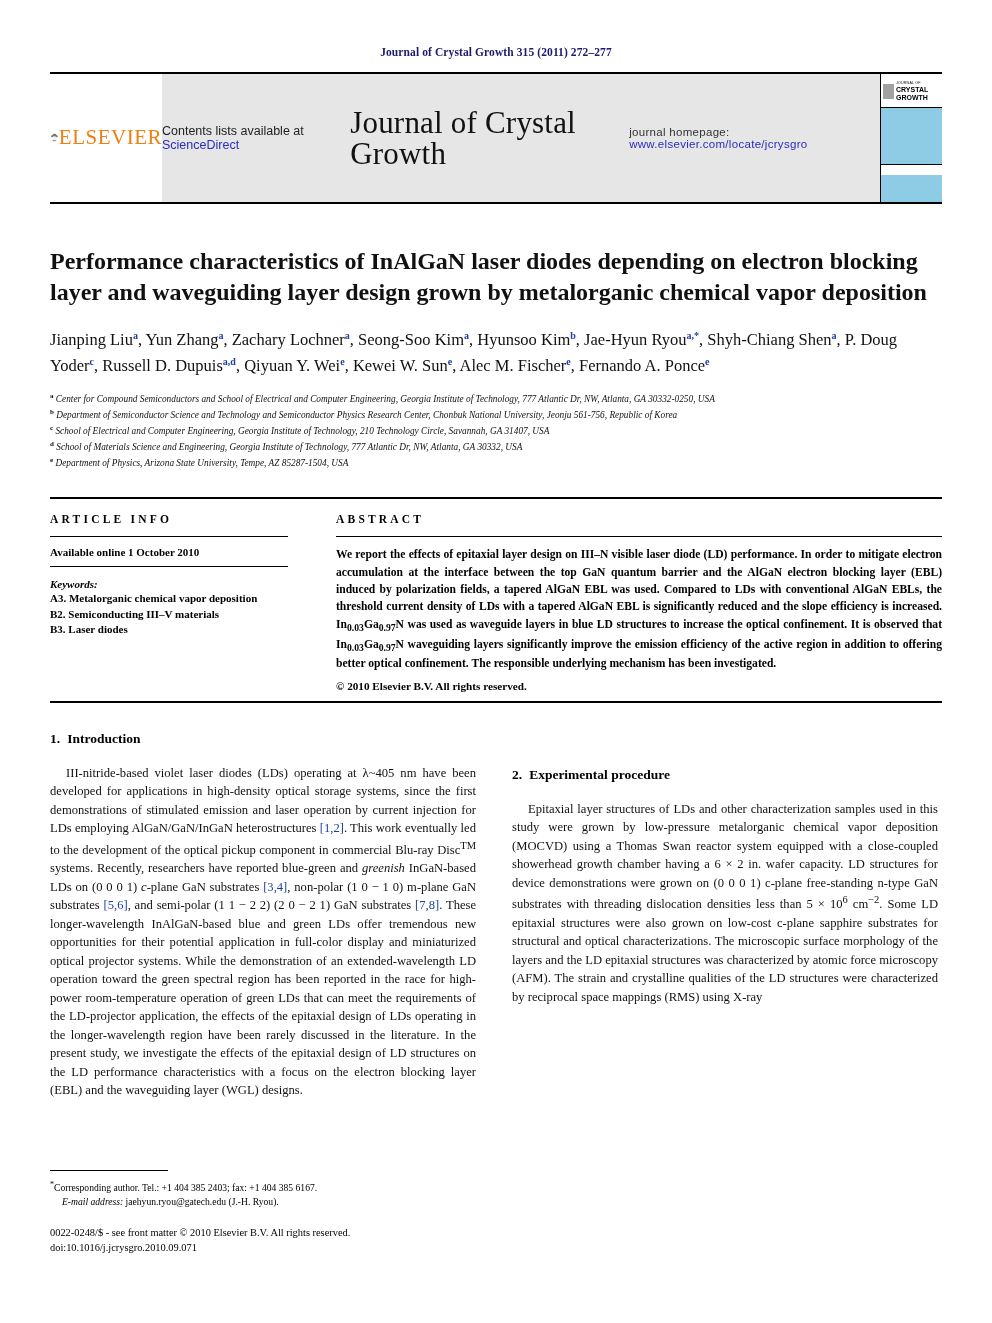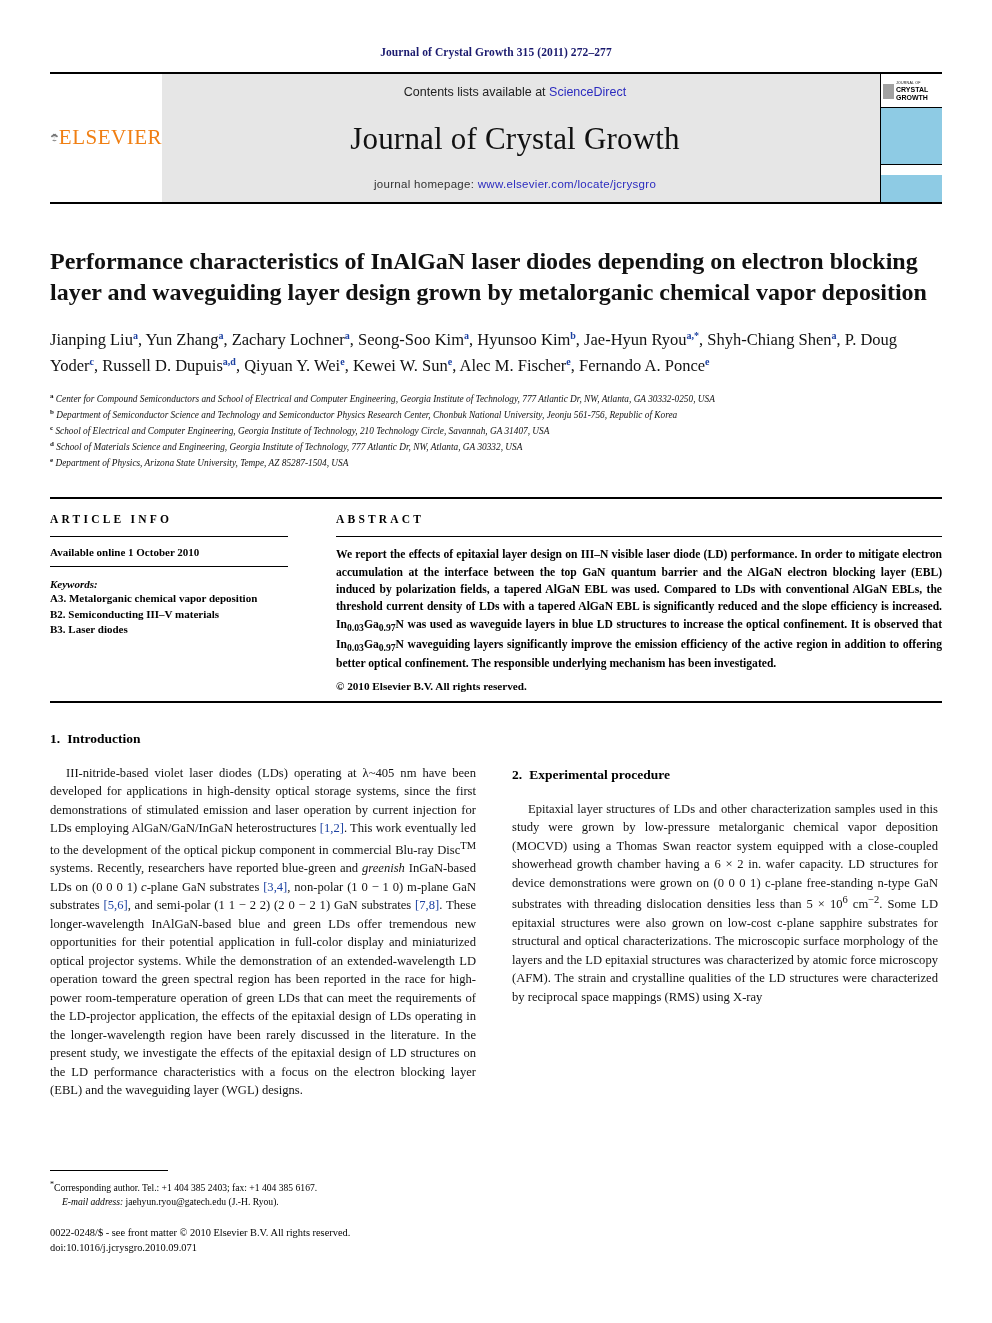--- a/index.html
+++ b/index.html
@@ -59,21 +59,21 @@
     font-size: 21px;
     letter-spacing: 0.5px;
     color: #F07F13;
     line-height: 1;
     margin-top: 1px;
   }
   .center-band {
     flex: 1 1 auto;
     background: #e6e6e6;
     display: flex;
-    flex-direction: column;
+    flex-direction: row;
     justify-content: space-between;
     align-items: center;
     padding: 11px 12px 12px 0;
     box-sizing: border-box;
   }
   .contents-line {
     font-family: "Liberation Sans", sans-serif;
     font-size: 12.5px;
     color: #222;
   }

